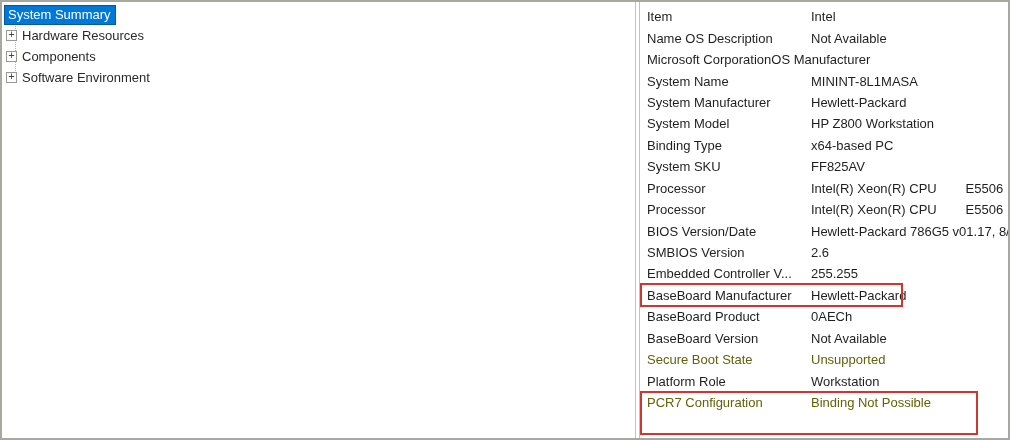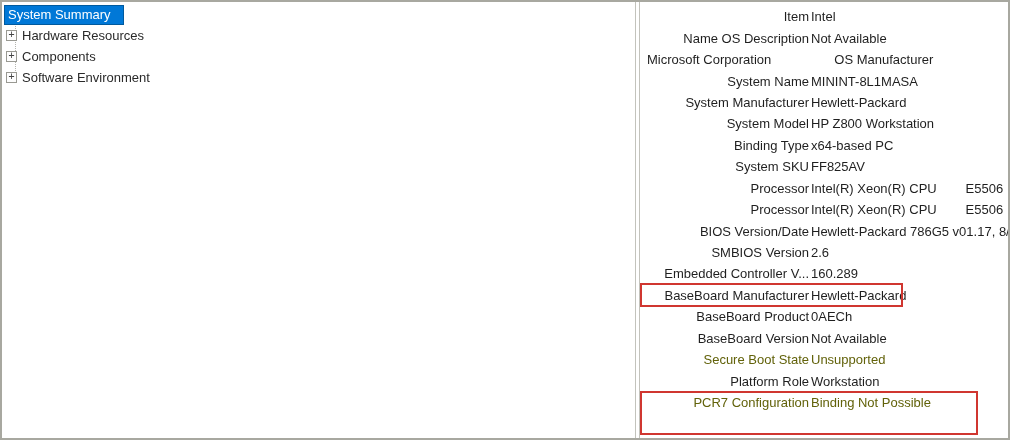--- a/index.html
+++ b/index.html
@@ -21,30 +21,30 @@
   .tree-item{position:relative;height:21px;display:flex;align-items:center;padding-left:4px;cursor:default;}
   .tree-item.root{padding-left:3px;}
   .expand-box{
     flex:0 0 auto;width:11px;height:11px;box-sizing:border-box;
     border:1px solid #999992;background:#fdfdfd;color:#444;
     font-family:"DejaVu Sans Mono",monospace;font-size:10px;line-height:8px;
     text-align:center;margin-right:5px;
   }
   .tree-label{white-space:nowrap;color:#2a2a2a;}
   .tree-label.selected{
-    background:#0078d7;color:#ffffff;padding:1px 12px 2px 3px;
+    background:#0078d7;color:#ffffff;padding:1px 4px 2px 3px;
     outline:1px solid #005a9e;
   }
   
   .right-pane{
     position:relative;flex:1 1 auto;box-sizing:border-box;margin-left:3px;
     border-left:1px solid #c3c3bc;background:#fff;padding-top:4px;overflow:hidden;
   }
   .row{display:flex;align-items:center;height:21.45px;padding-left:7px;white-space:pre;overflow:hidden;}
-  .cell{display:inline-block;white-space:pre;overflow:visible;text-align:right;}
+  .cell{display:inline-block;white-space:pre;overflow:visible;}
   .cell.item{flex:0 0 auto;min-width:162px;padding-right:2px;}
   .cell.value{flex:0 0 auto;}
   .row.header .cell{color:#1f1f1f;}
   .row.annotated .cell{color:#62620a;}
   
   .hl-box{position:absolute;box-sizing:border-box;border:2px solid #d03630;pointer-events:none;background:transparent;}
   .hl-bios{left:0px;top:281px;width:263px;height:24px;}
   .hl-secure{left:0px;top:389px;width:338px;height:44px;}
 </style>
 </head>
@@ -121,21 +121,21 @@
     <div class="row">
       <span class="cell item">BIOS Version/Date</span>
       <span class="cell value">Hewlett-Packard 786G5 v01.17, 8/</span>
     </div>
     <div class="row">
       <span class="cell item">SMBIOS Version</span>
       <span class="cell value">2.6</span>
     </div>
     <div class="row">
       <span class="cell item">Embedded Controller V...</span>
-      <span class="cell value">160.289</span>
+      <span class="cell value">255.255</span>
     </div>
     <div class="row">
       <span class="cell item">BaseBoard Manufacturer</span>
       <span class="cell value">Hewlett-Packard</span>
     </div>
     <div class="row">
       <span class="cell item">BaseBoard Product</span>
       <span class="cell value">0AECh</span>
     </div>
     <div class="row">

